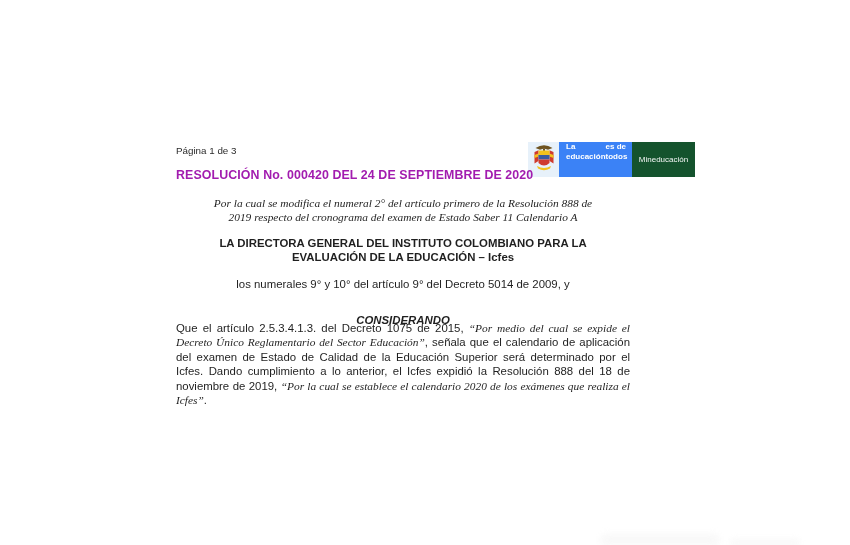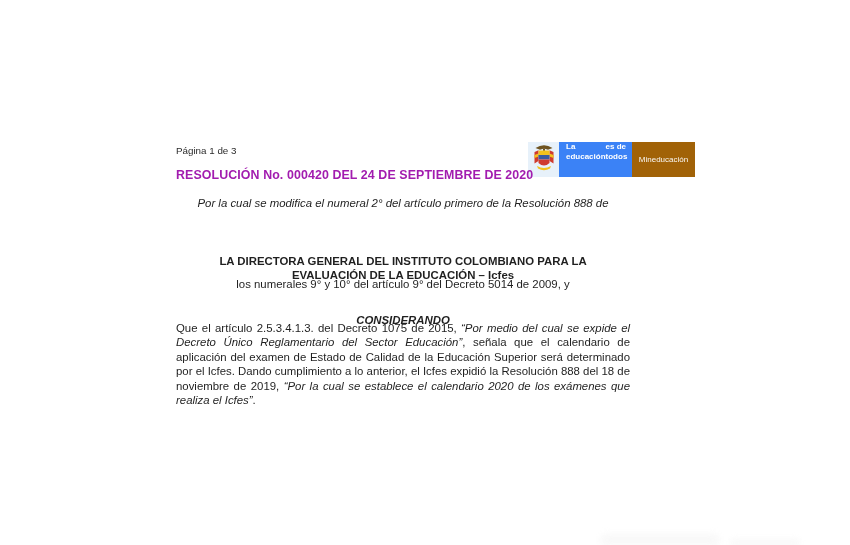--- a/index.html
+++ b/index.html
@@ -36,21 +36,21 @@
     width: 73px;
     background: #3b82f6;
     color: #ffffff;
     font-size: 8px; font-weight: bold;
     line-height: 10px;
     display: flex; flex-direction: row; justify-content: center;
     padding-left: 7px;
   }
   .banner .ministry-box {
     flex: 1;
-    background: #a16207;
+    background: #14532d;
     color: rgba(255,255,255,0.96);
     font-size: 8px;
     display: flex; align-items: center; justify-content: center;
   }
 
   
   .doc-title {
     left: 176px; top: 168px; width: 454px;
     font-size: 12.4px; font-weight: bold;
     letter-spacing: 0.1px;
@@ -58,23 +58,23 @@
     white-space: nowrap;
   }
   .doc-block {
     left: 176px; width: 454px;
     font-size: 11.4px;
     line-height: 14.4px;
     color: #1f1f1f;
   }
   .centered { text-align: center; }
   .bold { font-weight: bold; }
-  .italic { font-style: italic; }
+  .italic { font-style: italic; font-family: Liberation Serif, serif; }
   .subject     { top: 196px; }
-  .authority   { top: 254px; }
+  .authority   { top: 236px; }
   .legal-basis { top: 277px; }
   .section-heading { top: 313px; font-style: italic; }
   .considerando-paragraph {
     top: 321px;
     text-align: justify;
   }
 
   
   .artifact {
     background: #f5f5f5;
@@ -115,20 +115,21 @@
     <span>La educación</span>
     <span>es de todos</span>
   </div>
   <div class="ministry-box">Mineducación</div>
 </div>
 
 <div class="abs doc-title">RESOLUCIÓN No. 000420 DEL 24 DE SEPTIEMBRE DE 2020</div>
 
 <div class="abs doc-block centered italic subject">
   <div>Por la cual se modifica el numeral 2° del artículo primero de la Resolución 888 de</div>
+  <div>2019 respecto del cronograma del examen de Estado Saber 11 Calendario A</div>
 </div>
 
 <div class="abs doc-block centered bold authority">
   <div>LA DIRECTORA GENERAL DEL INSTITUTO COLOMBIANO PARA LA</div>
   <div>EVALUACIÓN DE LA EDUCACIÓN – Icfes</div>
 </div>
 
 <div class="abs doc-block centered legal-basis">
   <div>los numerales 9° y 10° del artículo 9° del Decreto 5014 de 2009, y</div>
 </div>

